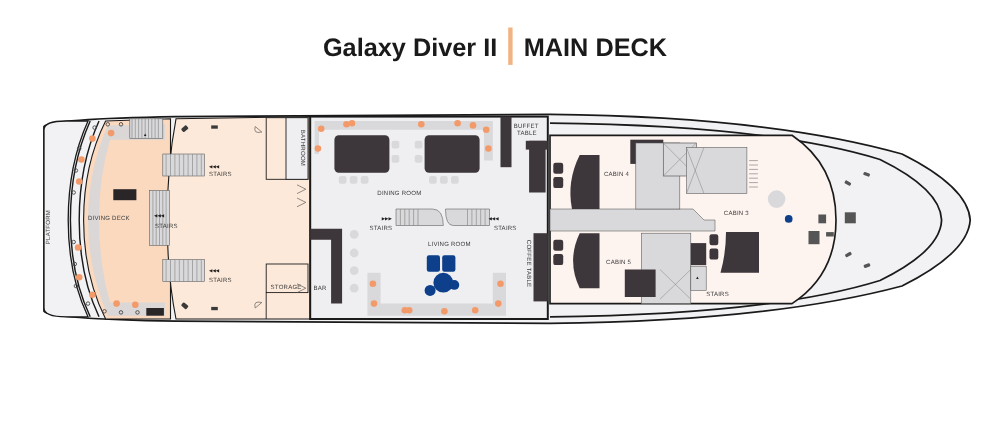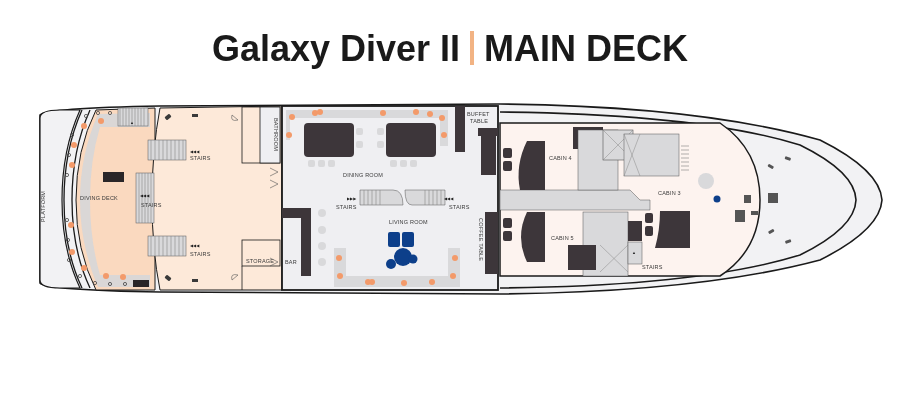--- a/index.html
+++ b/index.html
@@ -1,17 +1,17 @@
 <!DOCTYPE html>
 <html><head>
 <meta charset="utf-8">
 <style>
   html, body { margin: 0; padding: 0; background: #ffffff; }
   body { width: 900px; height: 400px; position: relative; overflow: hidden; font-family: "Liberation Sans", sans-serif; }
-  .title { position: absolute; top: 28px; left: 0; width: 900px; text-align: center; font-family: "Liberation Sans", sans-serif; font-weight: bold; font-size: 36px; color: #1a1a1a; letter-spacing: 0px; }
+  .title { position: absolute; top: 28px; left: 0; width: 900px; text-align: center; font-family: "Liberation Sans", sans-serif; font-weight: bold; font-size: 23px; color: #1a1a1a; letter-spacing: 0px; }
   .title .sep { display: inline-block; width: 4px; height: 34px; background: #f2b383; vertical-align: middle; margin: 0 10px; position: relative; top: -3px; }
   svg { position: absolute; left: 0; top: 0; }
   .lbl-sm { font-family: "Liberation Sans", sans-serif; font-size: 5.5px; fill: #3a3a3a; letter-spacing: 0.2px; }
 </style>
 </head>
 <body>
 
 <div class="title">
   <span>Galaxy Diver II</span><span class="sep"></span><span>MAIN DECK</span>
 </div>

